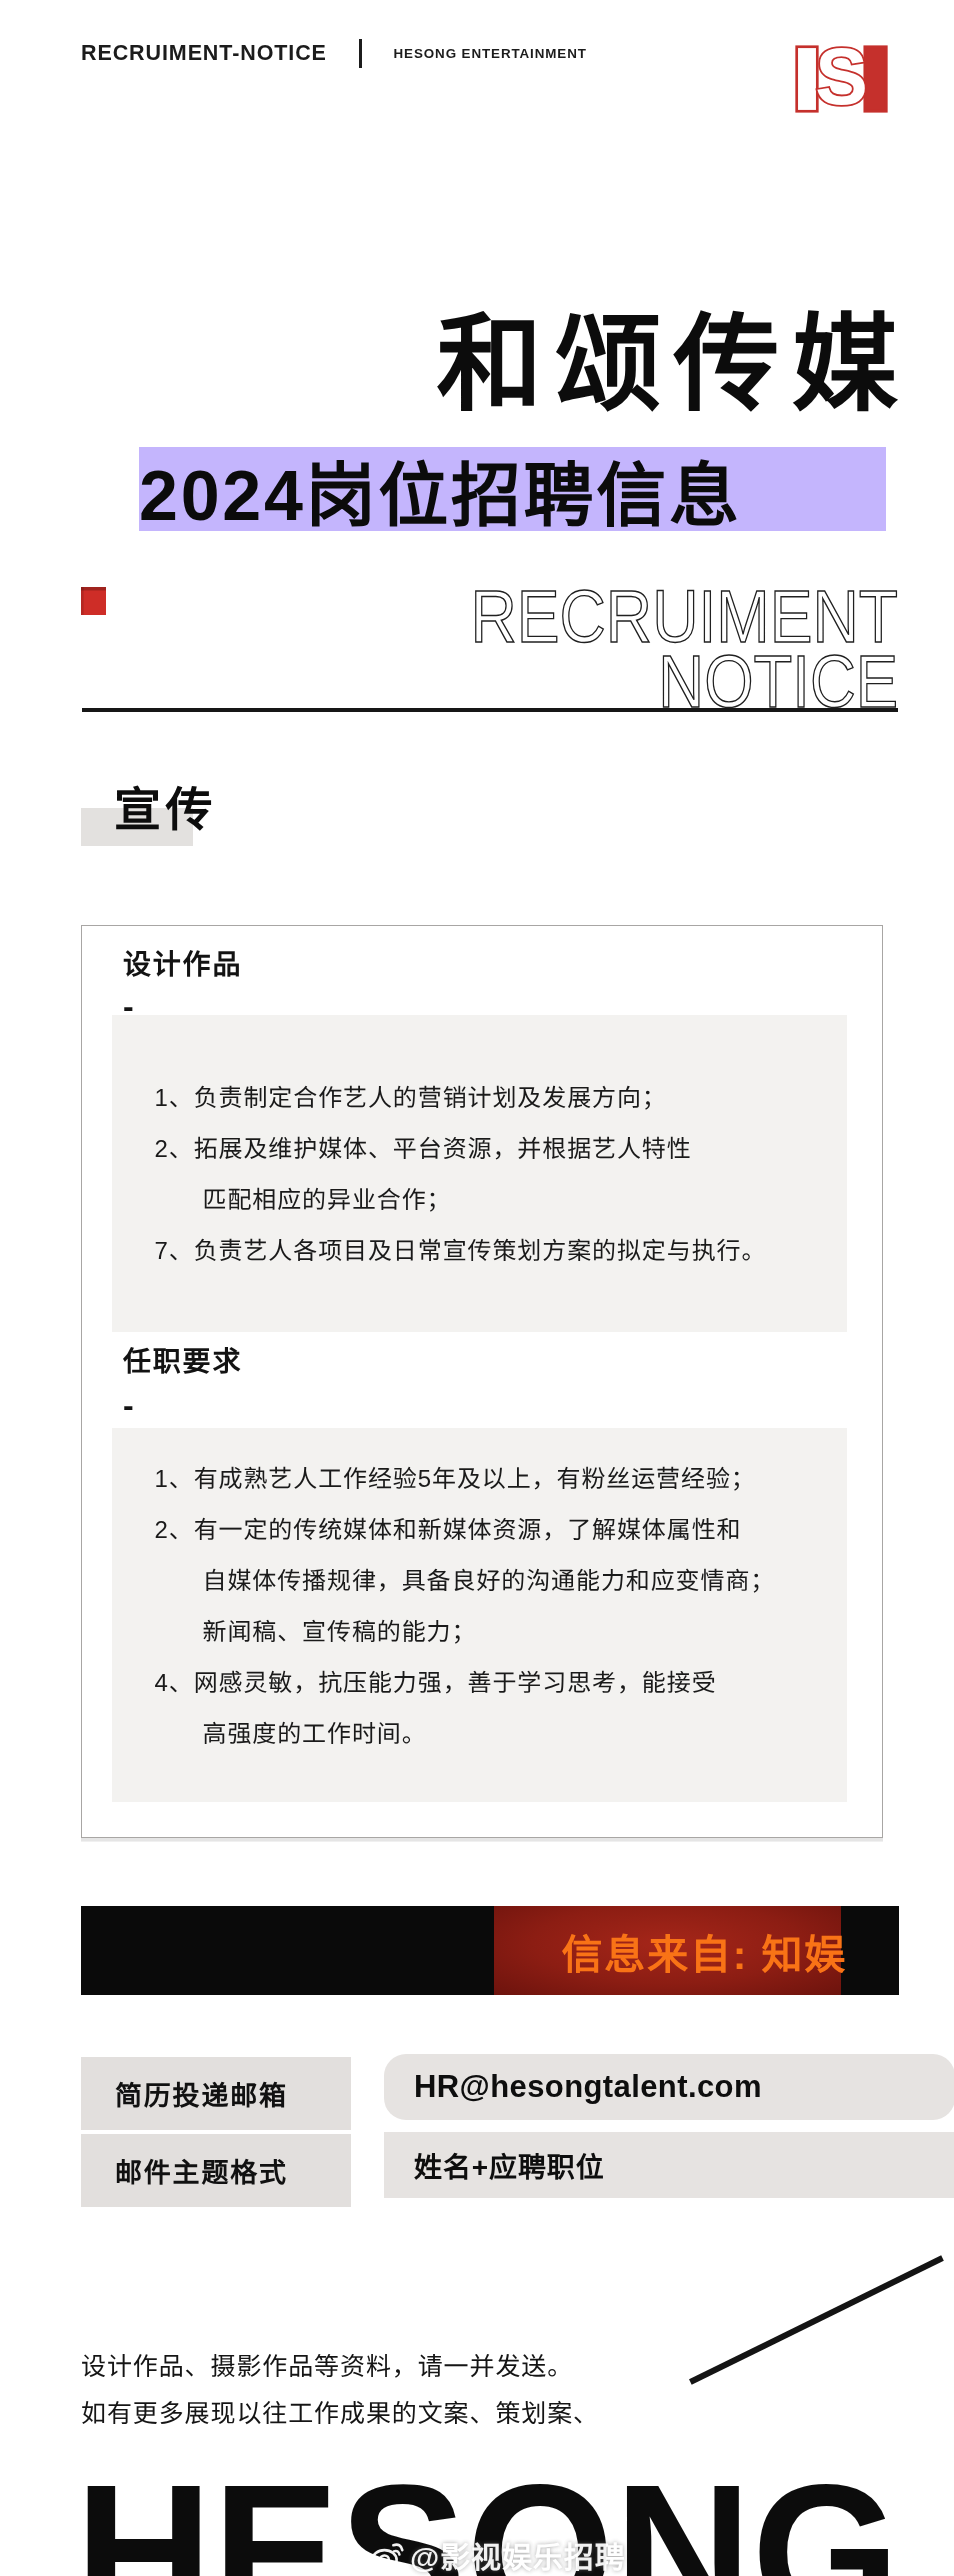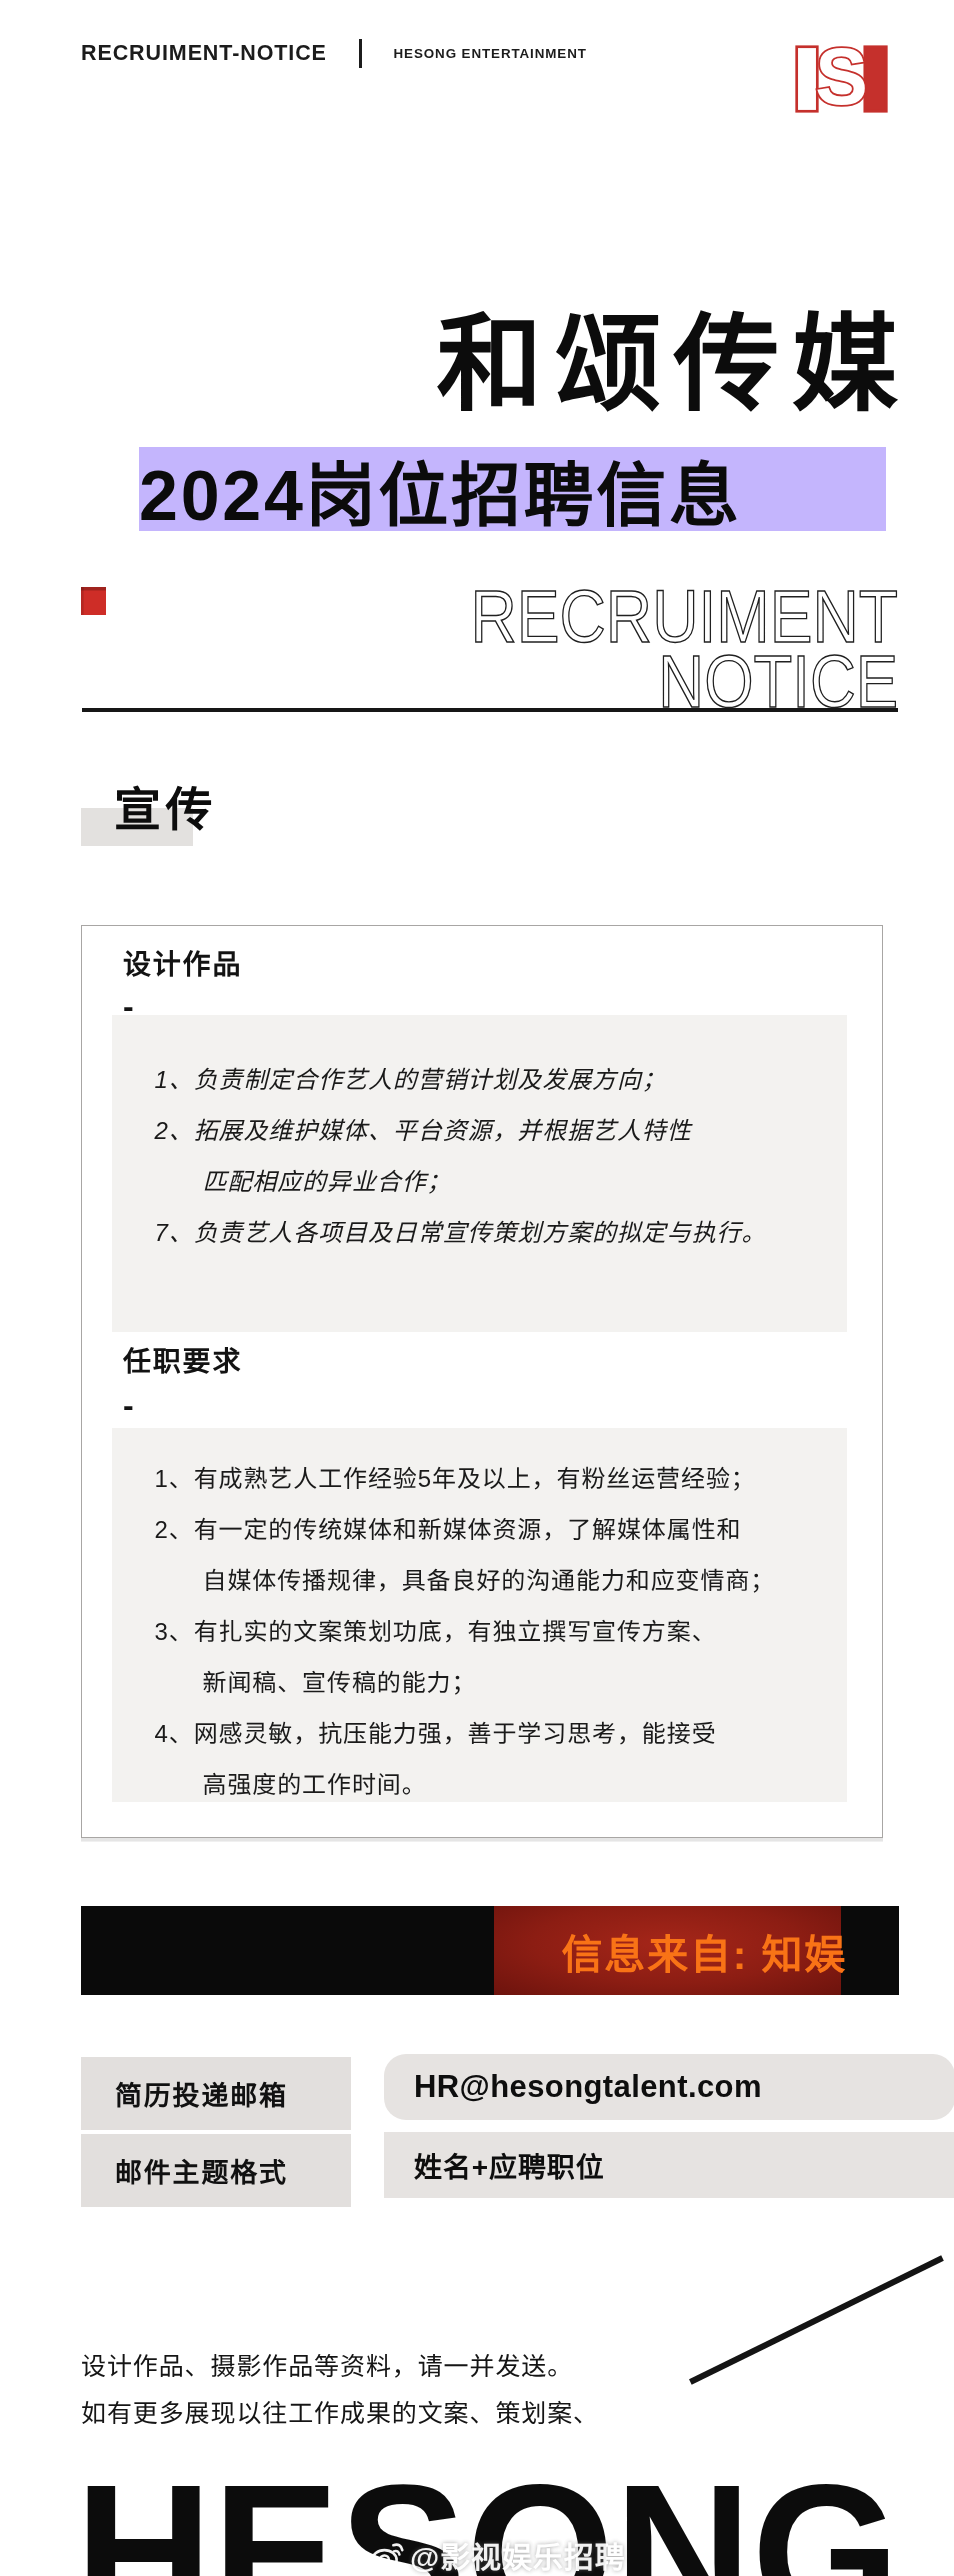--- a/index.html
+++ b/index.html
@@ -38,21 +38,21 @@
     position:absolute;left:81px;top:925px;width:802px;height:913px;background:#fff;
     border:1.8px solid #a8a6a4;box-sizing:border-box;box-shadow:0 3.6px 0 rgba(0,0,0,.10);
   }
   .sec-h{position:absolute;left:41px;font-size:28px;font-weight:900;color:#131313;letter-spacing:1.8px;}
   .sec-h.h1{top:16px;}
   .sec-h.h2{top:413px;}
   .sec-dash{position:absolute;left:41px;font-size:32px;font-weight:900;color:#131313;line-height:1;}
   .sec-dash.d1{top:64px;}
   .sec-dash.d2{top:463px;}
   .panel{position:absolute;left:29.5px;width:735px;background:#f3f2f0;box-sizing:border-box;}
-  .panel.p1{top:89px;height:317px;padding:39px 27px 0 43px;font-style:italic;}
+  .panel.p1{top:89px;height:317px;padding:57px 27px 0 43px;}
   .panel.p2{top:502px;height:374px;padding:25px 27px 0 43px;}
   .p-line{font-size:24px;line-height:51px;color:#1a1a1a;letter-spacing:0.9px;white-space:nowrap;}
   .p-line.cont{padding-left:48px;}
   
   .banner{position:absolute;left:81px;top:1906px;width:818px;height:89px;background:#0a0a0a;}
   .banner-red{
     position:absolute;left:413px;top:0;width:347px;height:89px;
     background:radial-gradient(ellipse at 50% 42%, #a52619 0%, #8c1d13 55%, #6c130d 100%);
   }
   .banner-text{
@@ -125,21 +125,20 @@
       <div class="p-line cont">匹配相应的异业合作；</div>
       <div class="p-line">7、负责艺人各项目及日常宣传策划方案的拟定与执行。</div>
     </div>
 
     <div class="sec-h h2">任职要求</div>
     <div class="sec-dash d2">-</div>
     <div class="panel p2">
       <div class="p-line">1、有成熟艺人工作经验5年及以上，有粉丝运营经验；</div>
       <div class="p-line">2、有一定的传统媒体和新媒体资源，了解媒体属性和</div>
       <div class="p-line cont">自媒体传播规律，具备良好的沟通能力和应变情商；</div>
-      <div class="p-line">3、有扎实的文案策划功底，有独立撰写宣传方案、</div>
       <div class="p-line cont">新闻稿、宣传稿的能力；</div>
       <div class="p-line">4、网感灵敏，抗压能力强，善于学习思考，能接受</div>
       <div class="p-line cont">高强度的工作时间。</div>
     </div>
   </div>
 
   <div class="banner">
     <div class="banner-red"></div>
     <div class="banner-text">信息来自: 知娱</div>
   </div>

